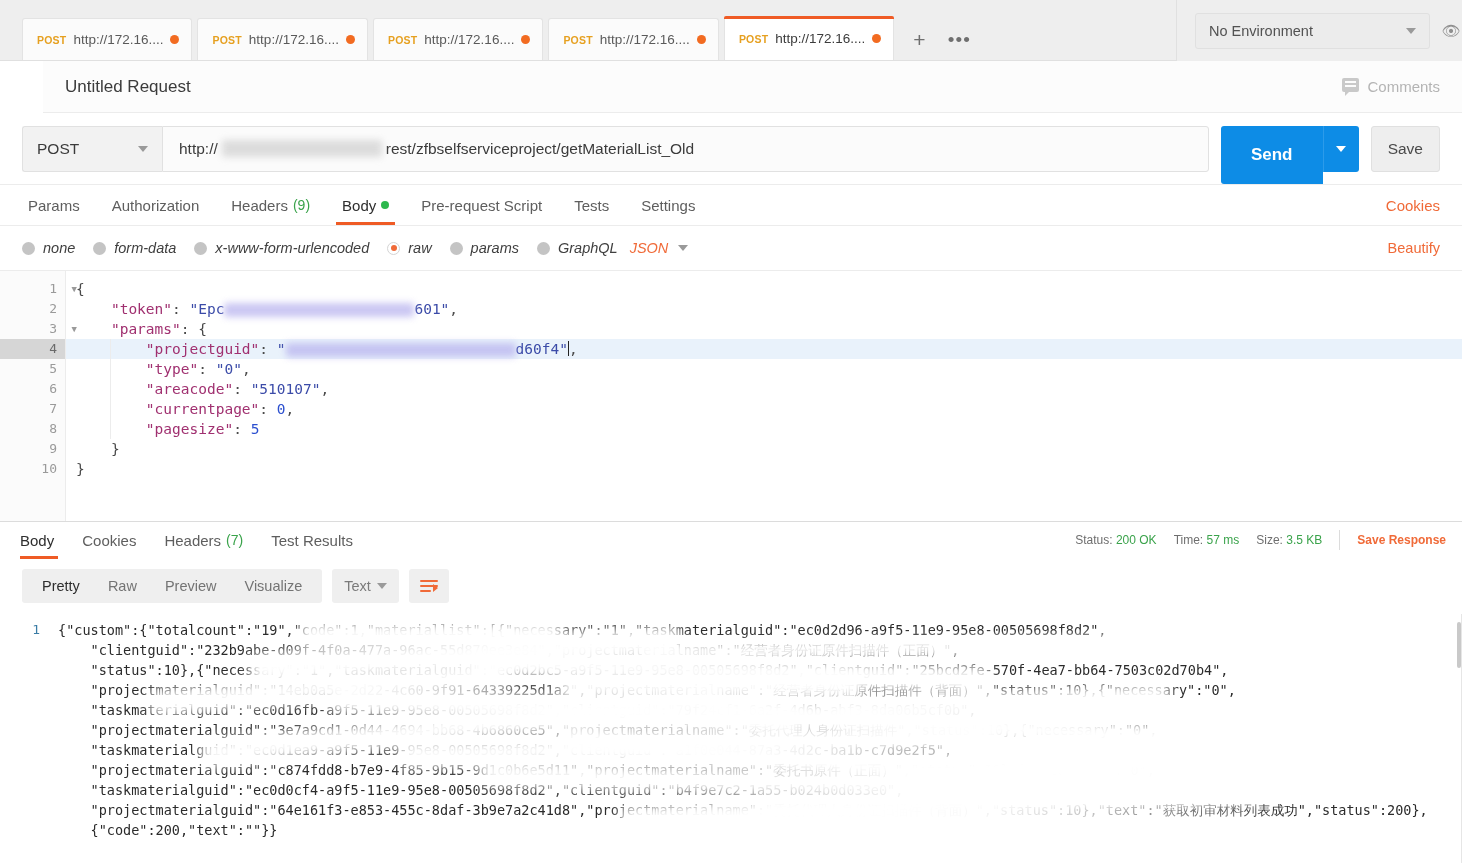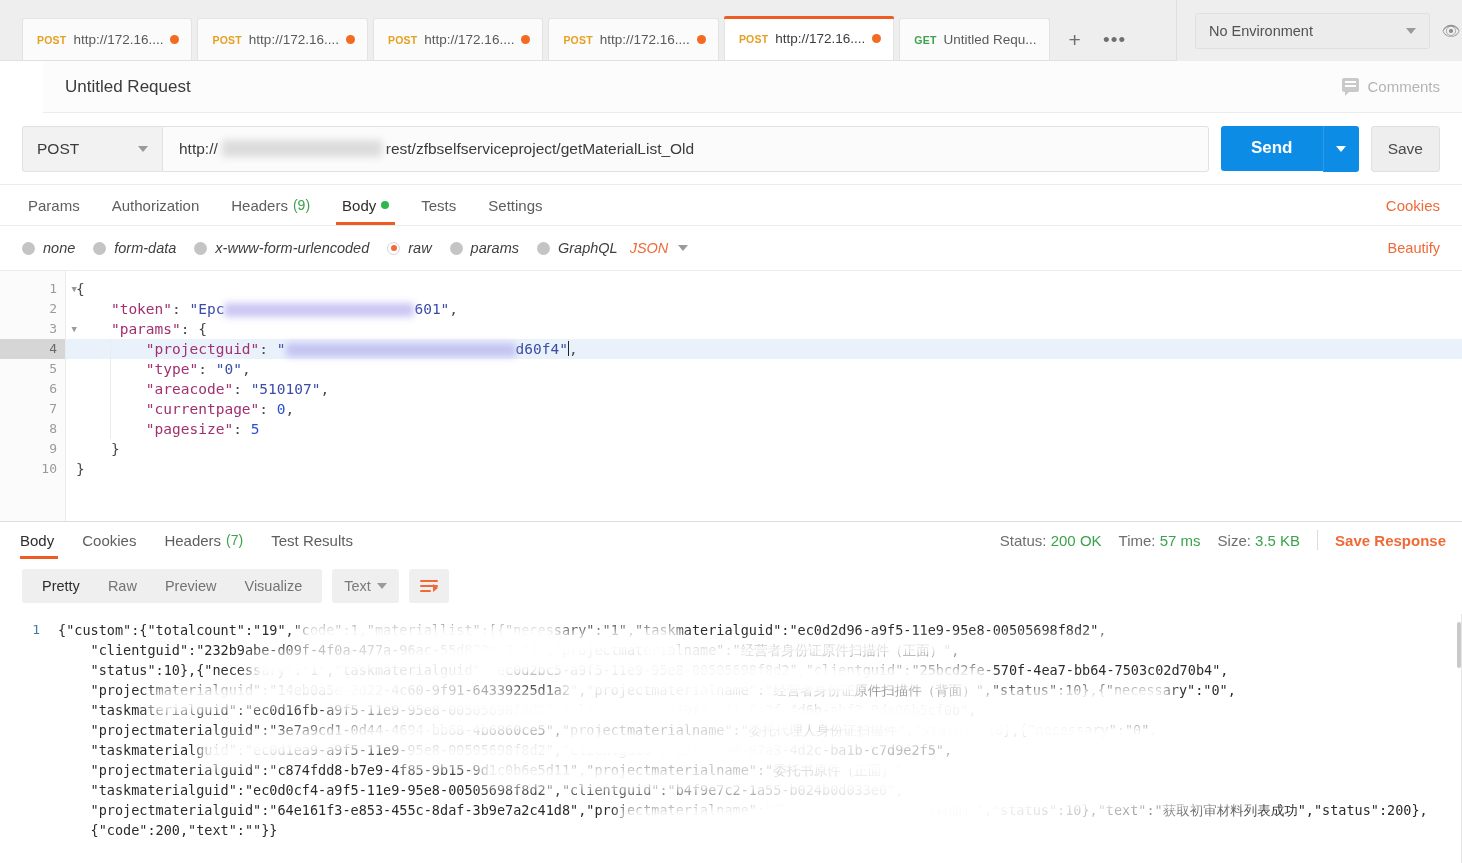--- a/index.html
+++ b/index.html
@@ -177,21 +177,21 @@
     display: inline-block;
     background: #dcdcdc;
     border-radius: 2px;
     filter: blur(3.5px);
     vertical-align: middle;
   }
   .send-group { display: flex; height: 46px; }
   .send-btn {
     background: #0d8ce6; color: #fff;
     font-size: 17px; font-weight: bold;
-    width: 102px; height: 45px;
+    width: 102px; height: 58px;
     border: none; border-radius: 3px 0 0 3px;
     display: flex; align-items: center; justify-content: center;
     cursor: pointer;
   }
   .send-caret {
     background: #0d8ce6;
     width: 36px; height: 46px;
     border-radius: 0 3px 3px 0;
     border-left: 1px solid #2c9bea;
     display: flex; align-items: center; justify-content: center;
@@ -362,21 +362,21 @@
   }
   .rtab:first-child { padding-left: 4px; }
   .rtab.active { color: #2e2e2e; }
   .rtab.active::after {
     content: ""; position: absolute;
     left: 4px; right: 10px; bottom: 0;
     height: 3px; background: #ef5b25;
   }
   .resp-meta {
     display: flex; align-items: center; gap: 17px;
-    font-size: 15px; color: #6e6e6e;
+    font-size: 12px; color: #6e6e6e;
     white-space: nowrap;
   }
   .meta-val { color: #3aa34b; }
   .meta-sep { width: 1px; height: 20px; background: #dcdcdc; }
   .saveresp { color: #f06a38; font-weight: bold; cursor: pointer; }
 
   .resp-toolbar {
     height: 55px;
     background: #ffffff;
     display: flex; align-items: center;
@@ -496,24 +496,20 @@
         <div class="req-tab">
           <span class="tab-method m-post">POST</span>
           <span class="tab-url">http://172.16....</span>
           <span class="tab-dot"></span>
         </div>
         <div class="req-tab active">
           <span class="tab-method m-post">POST</span>
           <span class="tab-url">http://172.16....</span>
           <span class="tab-dot"></span>
         </div>
-        <div class="req-tab">
-          <span class="tab-method m-get">GET</span>
-          <span class="tab-url">Untitled Requ...</span>
-        </div>
       </div>
     <button class="tab-newbtn">+</button>
     <button class="tab-morebtn">•••</button>
 
     <div class="tabbar-right">
       <div class="env-select">
         <span>No Environment</span>
         <span class="caret-dn"></span>
       </div>
       <div class="eye-stub">👁</div>
@@ -555,20 +551,23 @@
         <div class="subtab">
           <span>Authorization</span>
         </div>
         <div class="subtab">
           <span>Headers</span>
           <span class="cnt-green">(9)</span>
         </div>
         <div class="subtab active">
           <span>Body</span>
           <span class="dot-green"></span>
+        </div>
+        <div class="subtab">
+          <span>Pre-request Script</span>
         </div>
         <div class="subtab">
           <span>Tests</span>
         </div>
         <div class="subtab">
           <span>Settings</span>
         </div>
       </div>
     <div class="cookies-link">Cookies</div>
   </div>

